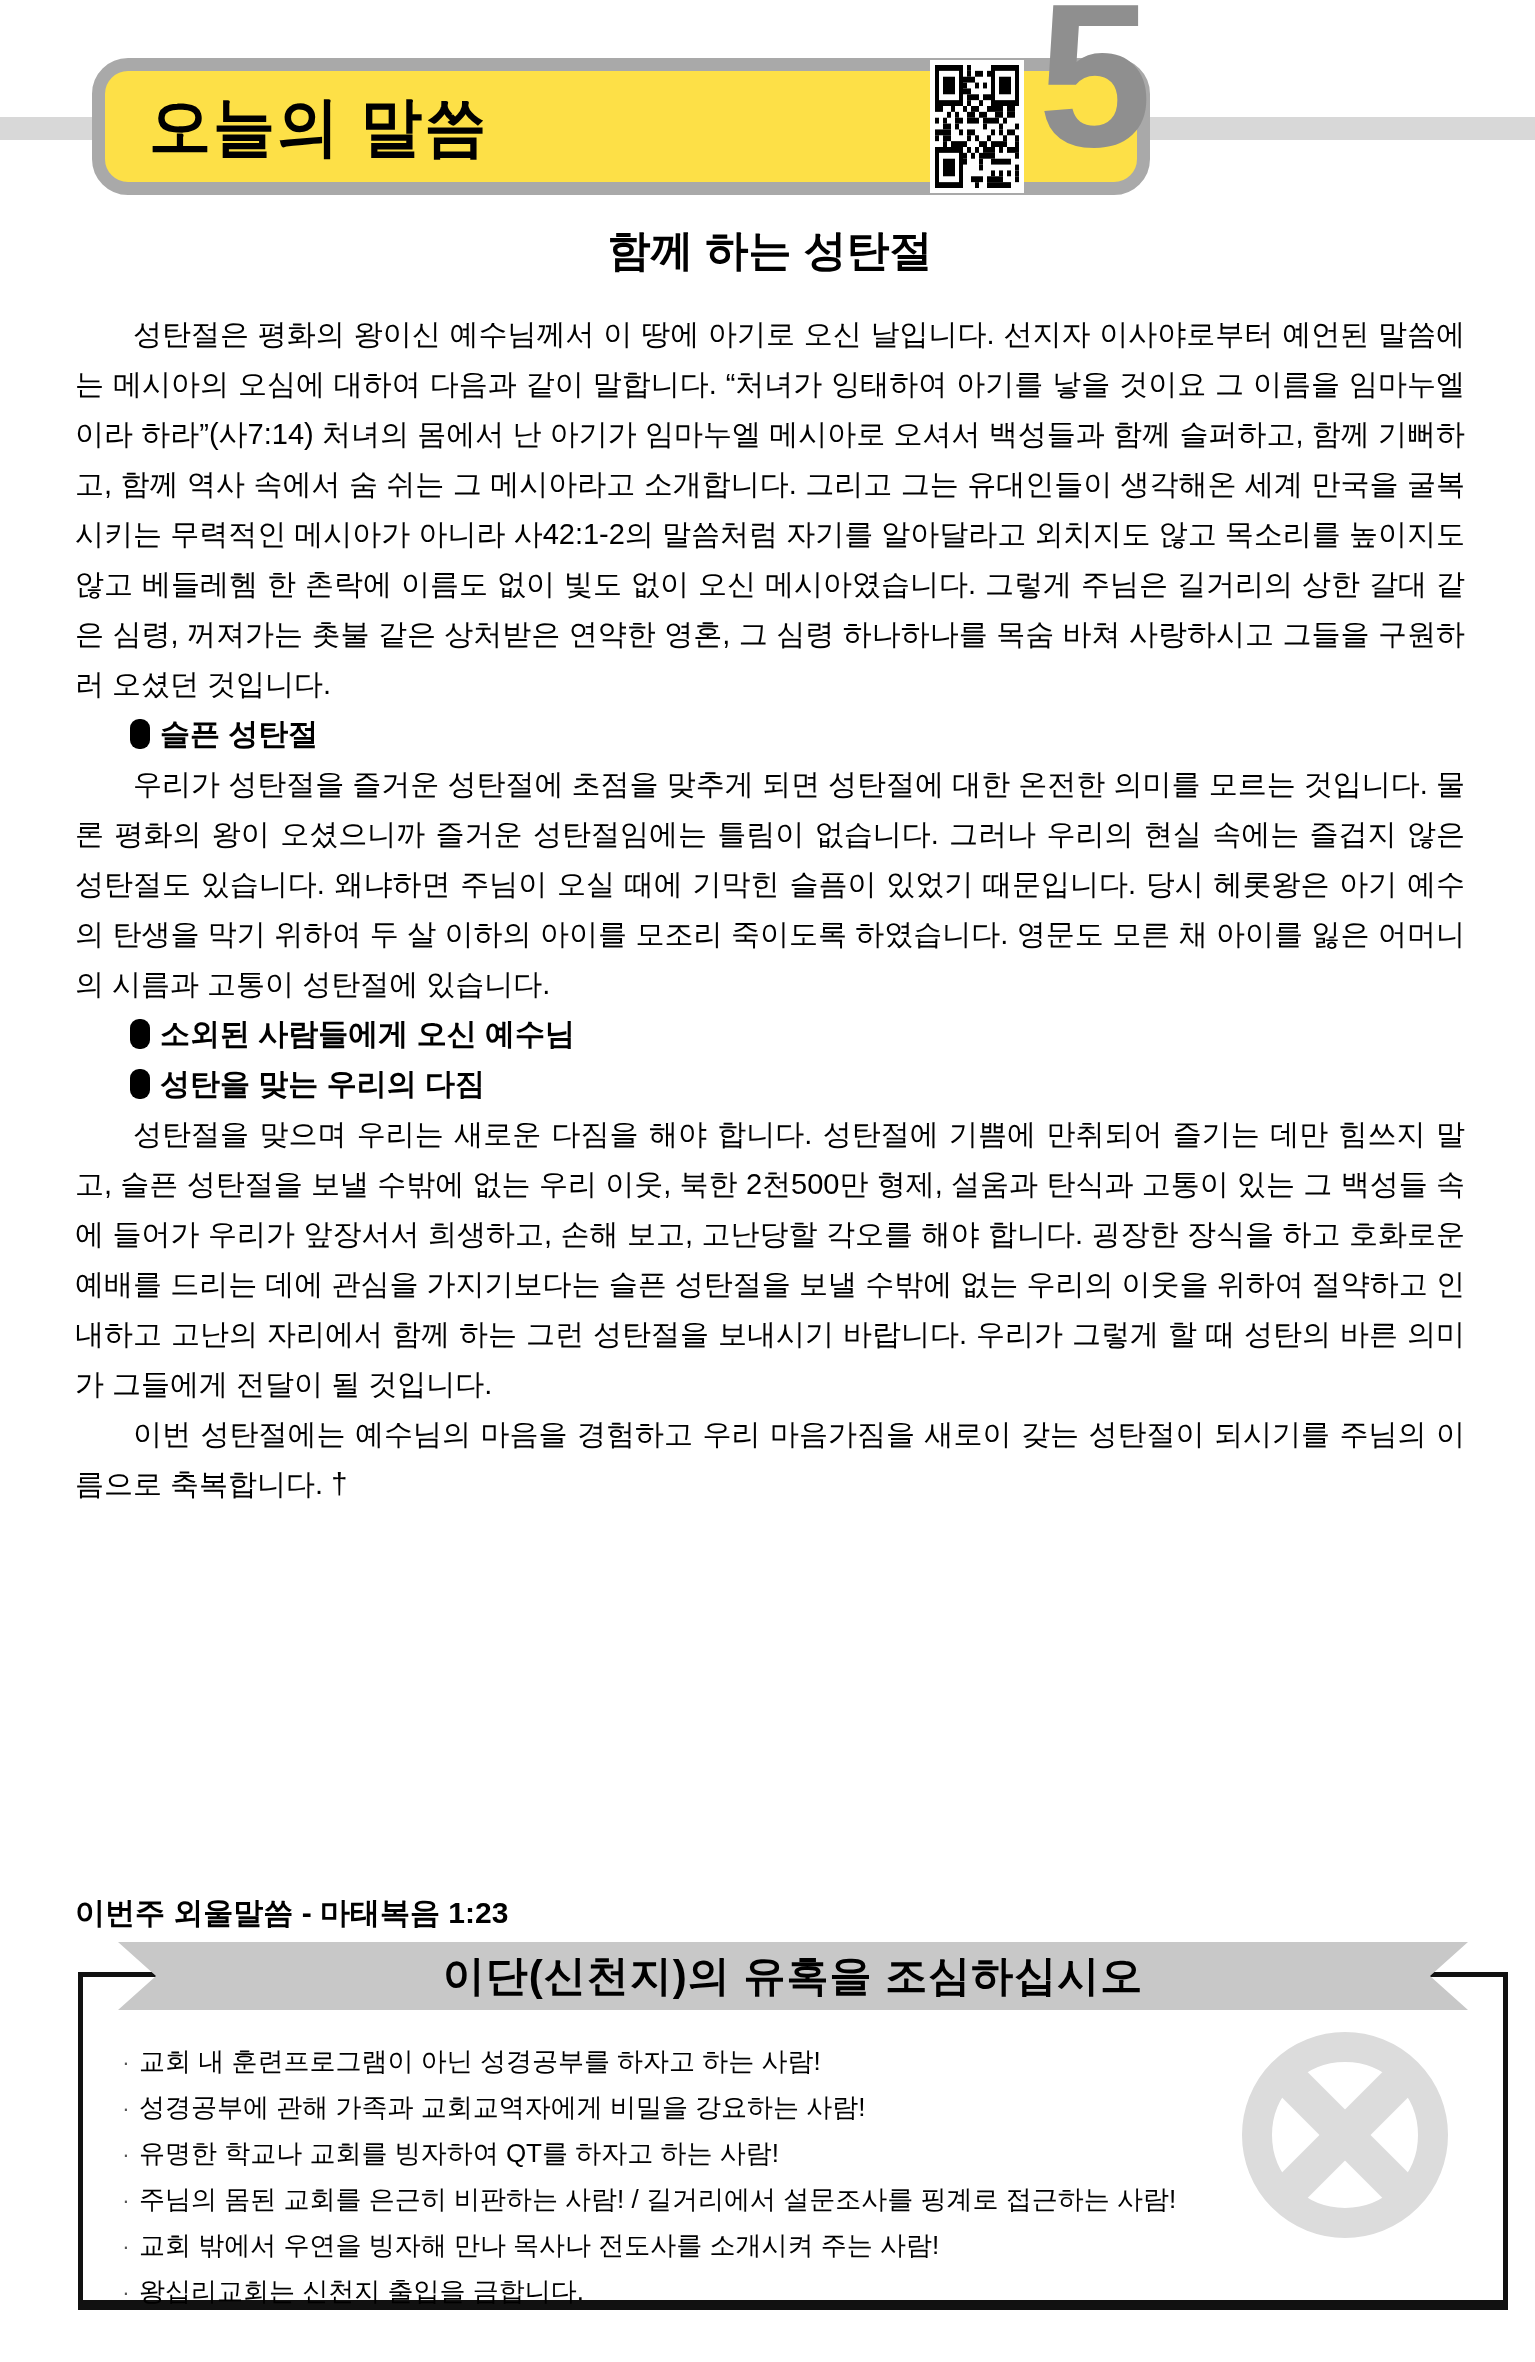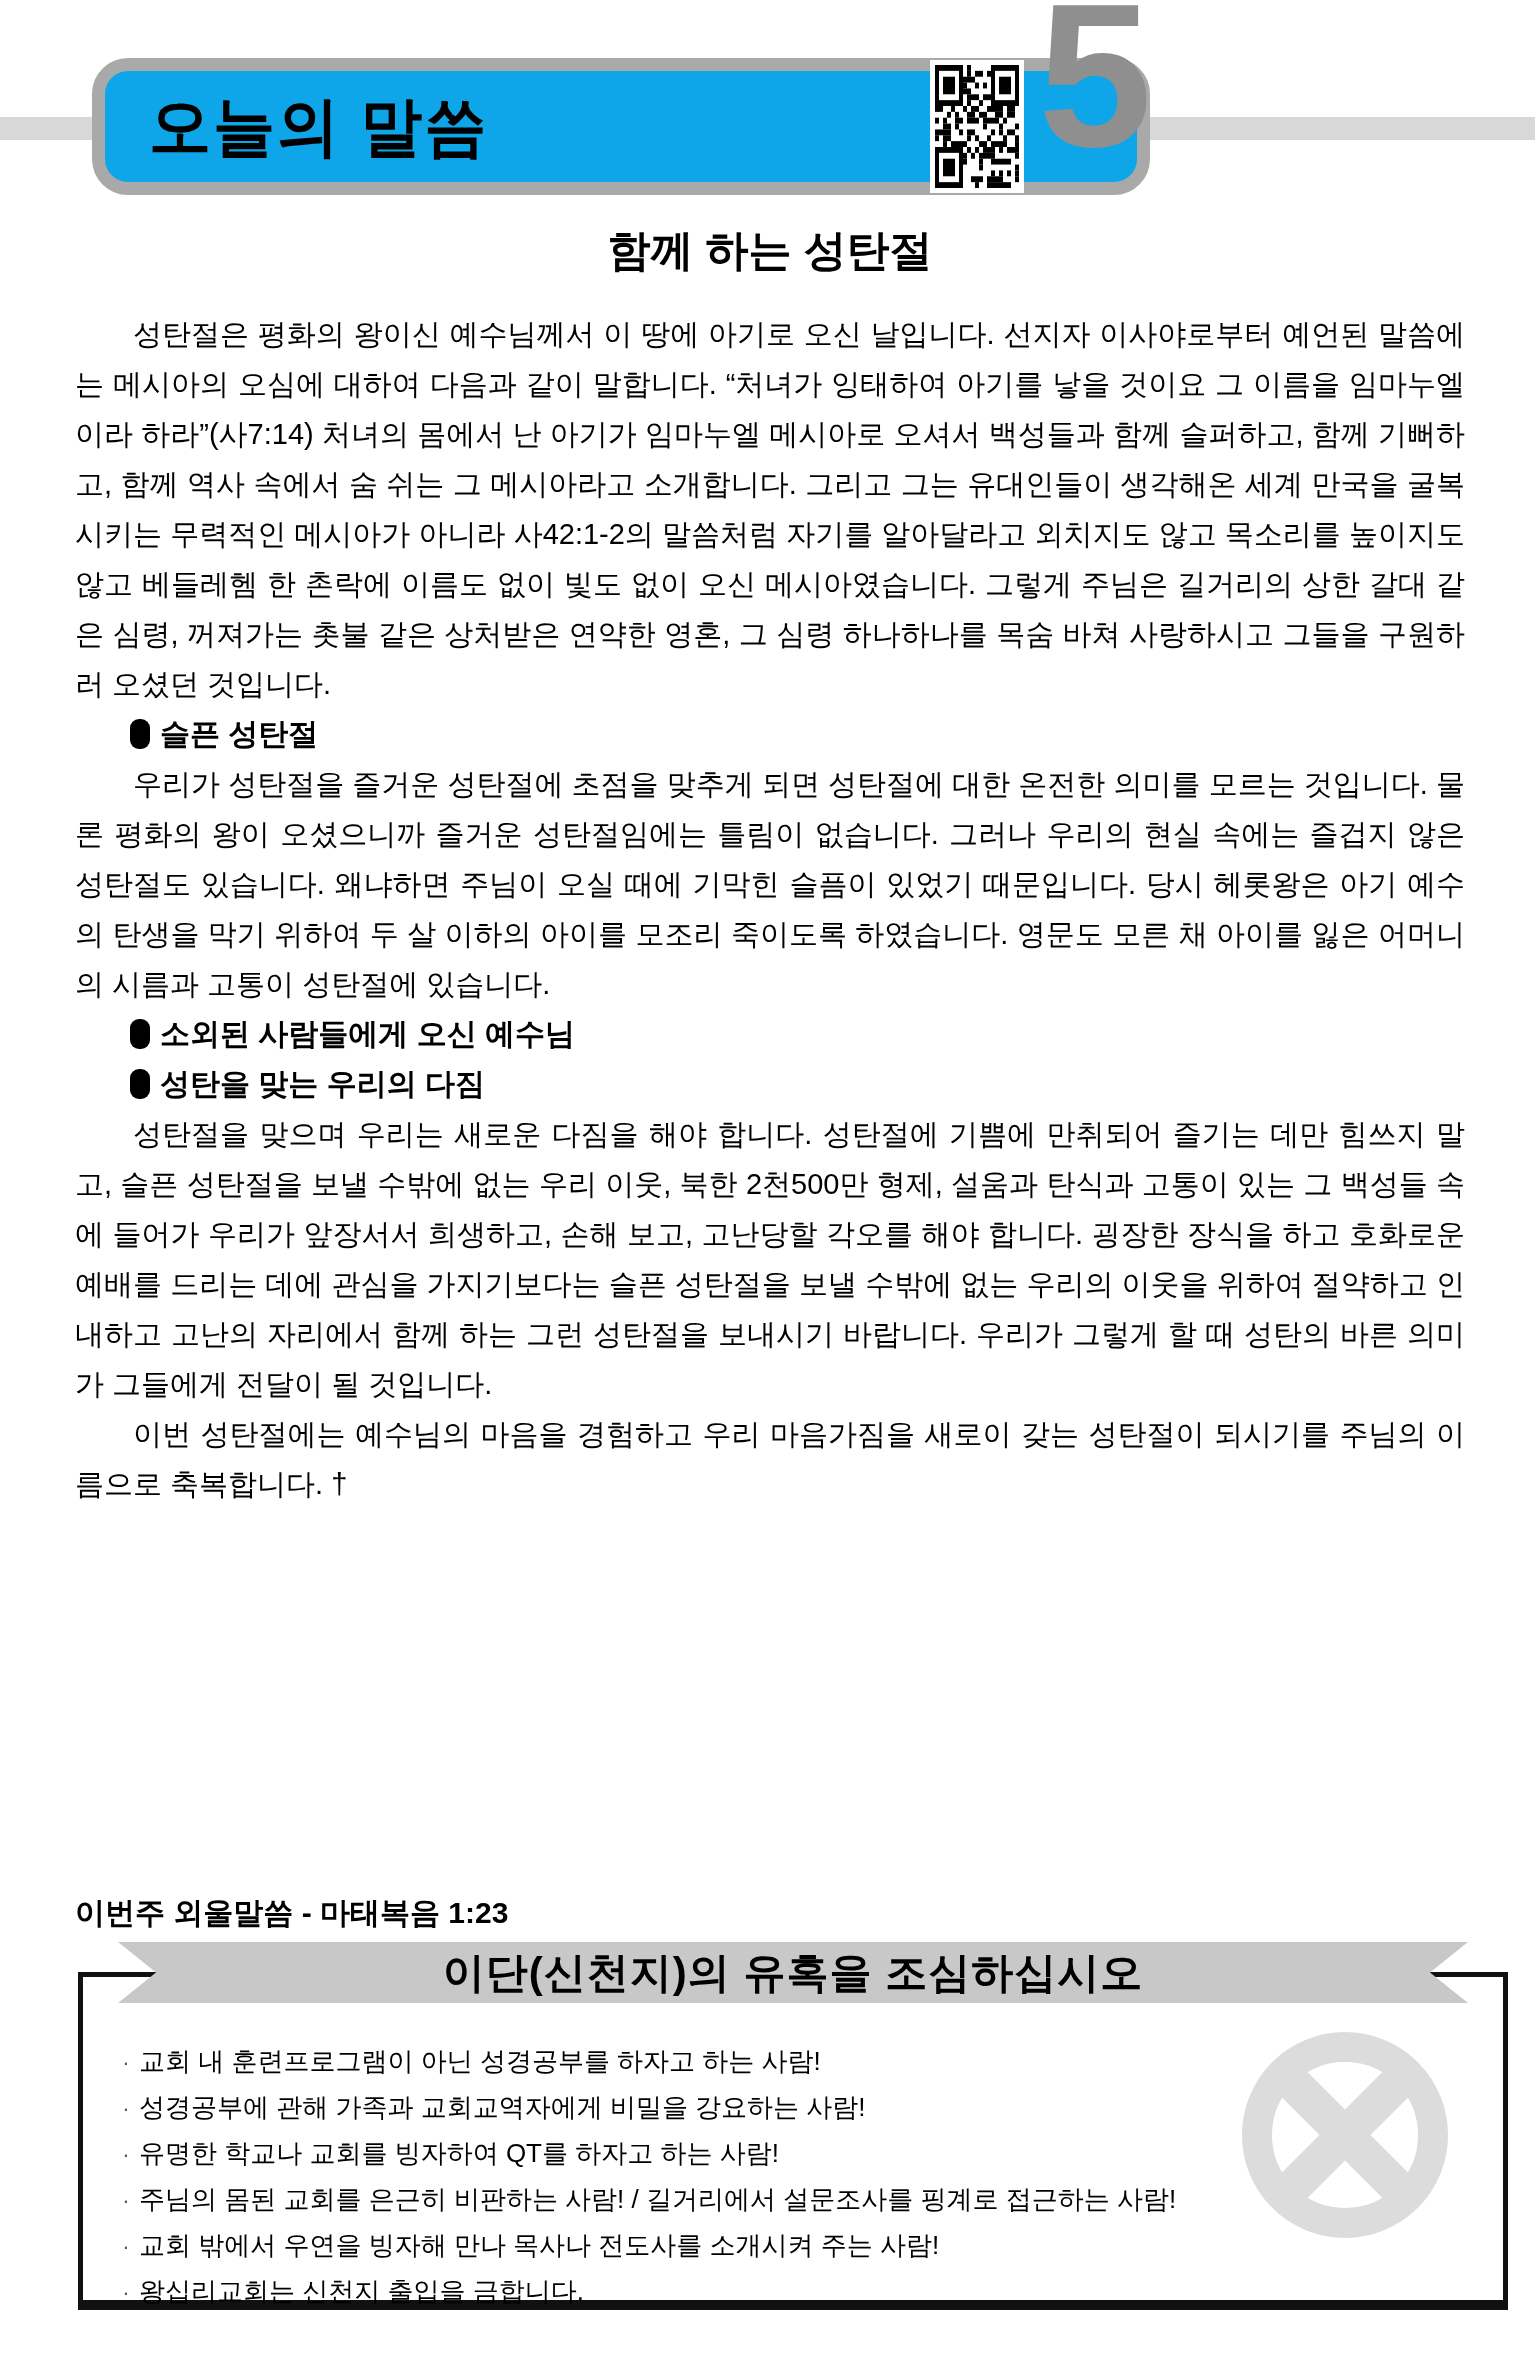--- a/index.html
+++ b/index.html
@@ -5,21 +5,21 @@
   html,body{margin:0;padding:0;}
   body{
     width:1535px;height:2362px;position:relative;background:#ffffff;
     font-family:"Liberation Sans","DejaVu Sans",sans-serif;color:#000;
     overflow:hidden;
   }
   
   .top-strip{position:absolute;left:0;right:0;top:117px;height:23px;background:#d8d8d8;z-index:0;}
   .header-box{
     position:absolute;left:92px;top:58px;width:1058px;height:137px;box-sizing:border-box;
-    background:#0ea5e9;border:13px solid #a9a9a9;border-radius:36px;z-index:1;
+    background:#fde047;border:13px solid #a9a9a9;border-radius:36px;z-index:1;
     display:flex;align-items:center;
   }
   .header-title{font-size:62px;font-weight:800;letter-spacing:2px;padding-left:44px;transform:scaleY(1.05);}
   .qr-block{
     position:absolute;left:930px;top:60px;width:94px;height:133px;background:#ffffff;z-index:2;
     display:flex;align-items:center;justify-content:center;
   }
   .qr-block svg{width:84px;height:123px;}
   .page-number{
     position:absolute;left:1038px;top:-28px;z-index:3;
@@ -47,21 +47,21 @@
     position:absolute;left:75px;top:1893px;font-size:30px;font-weight:800;z-index:1;
   }
   
   .warning-wrap{position:absolute;left:78px;top:1972px;width:1430px;z-index:1;}
   .warning-box{
     position:relative;box-sizing:border-box;width:100%;height:338px;
     border:5px solid #111;border-bottom-width:10px;background:#fff;
     padding:62px 0 0 30px;
   }
   .warning-ribbon{
-    position:absolute;left:40px;right:40px;top:-30px;height:61px;background:#c8c8c8;
+    position:absolute;left:40px;right:40px;top:-30px;height:68px;background:#c8c8c8;
     display:flex;align-items:center;justify-content:center;z-index:2;
     clip-path:polygon(0 0,100% 0,calc(100% - 38px) 50%,100% 100%,0 100%,38px 50%);
   }
   .warning-banner-text{font-size:42px;font-weight:800;letter-spacing:1px;}
   .warning-list{position:relative;z-index:1;list-style:none;margin:0;padding:0;}
   .warning-list li{
     font-size:26px;line-height:44px;font-weight:400;display:flex;align-items:baseline;
   }
   .warn-bullet{
     display:inline-block;width:26px;text-align:center;color:#555;font-size:22px;flex:0 0 auto;

